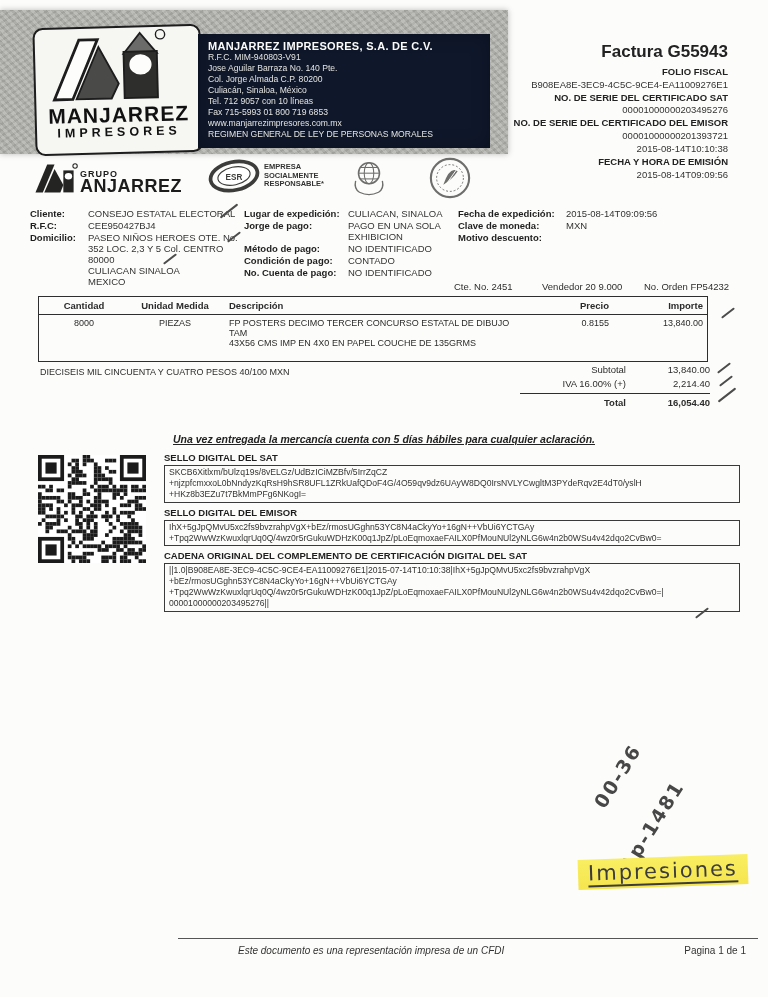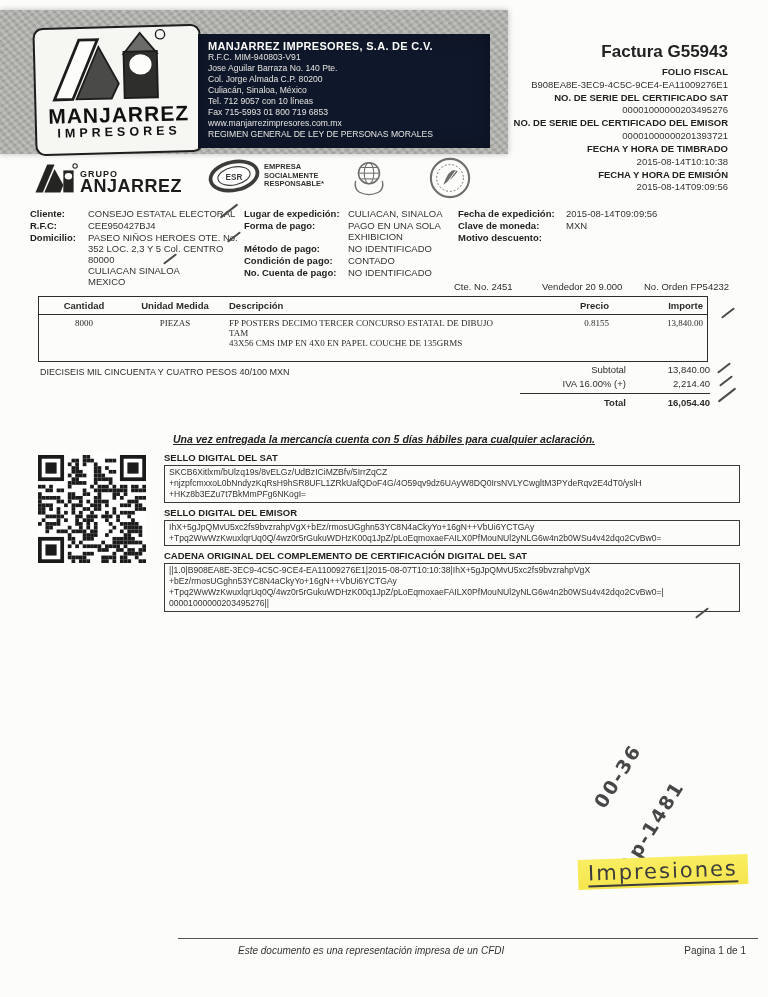--- a/index.html
+++ b/index.html
@@ -58,21 +58,21 @@
   .col2 .lab{width:104px;flex:none;}
   .col3{position:absolute;left:428px;top:0;width:290px;}
   .col3 .row{display:flex;margin-bottom:1px;}
   .col3 .lab{width:108px;flex:none;}
   .col3 .row.gap{}
   .order-row{position:absolute;left:30px;top:281px;width:720px;font-size:9.5px;color:#2d2d2d;}
   .order-row span{position:absolute;white-space:nowrap;}
   
   .items{position:absolute;left:38px;top:296px;width:670px;height:66px;border:1.5px solid #2e2e2e;box-sizing:border-box;background:transparent;}
   .items .head{display:flex;border-bottom:1.5px solid #2e2e2e;font-weight:bold;font-size:9.5px;padding:3px 0;}
-  .items .body{display:flex;font-size:9px;padding:3px 0;font-family:Liberation Serif, serif;}
+  .items .body{display:flex;font-size:9px;padding:3px 0;}
   .c-cant{width:90px;text-align:center;flex:none;}
   .c-uni{width:92px;text-align:center;flex:none;}
   .c-desc{flex:1;text-align:left;padding-left:8px;white-space:pre-line;}
   .c-prec{width:95px;text-align:right;flex:none;padding-right:6px;}
   .c-imp{width:88px;text-align:right;flex:none;padding-right:4px;}
   
   .amount-words{position:absolute;left:40px;top:367px;font-size:9px;color:#2d2d2d;}
   .totals{position:absolute;left:470px;top:363px;width:240px;font-size:9.5px;}
   .totals .trow{display:flex;justify-content:flex-end;line-height:1.45;}
   .totals .tlab{text-align:right;color:#2d2d2d;}
@@ -136,21 +136,20 @@
   </div>
 
   <div class="invoice-meta">
     <div class="title">Factura G55943</div>
     <div class="lab">FOLIO FISCAL</div>
     <div class="val">B908EA8E-3EC9-4C5C-9CE4-EA11009276E1</div>
     <div class="lab">NO. DE SERIE DEL CERTIFICADO SAT</div>
     <div class="val">00001000000203495276</div>
     <div class="lab">NO. DE SERIE DEL CERTIFICADO DEL EMISOR</div>
     <div class="val">00001000000201393721</div>
-    <div class="lab">FECHA Y HORA DE TIMBRADO</div>
     <div class="val">2015-08-14T10:10:38</div>
     <div class="lab">FECHA Y HORA DE EMISIÓN</div>
     <div class="val">2015-08-14T09:09:56</div>
   </div>
 
   <div class="badges">
     <div class="grupo">
       <svg width="44" height="34" viewBox="0 0 60 46">
         <polygon points="2,44 18,6 28,6 12,44" fill="#242422"></polygon>
         <polygon points="14,44 28,12 40,34 36,44" fill="#242422"></polygon>
@@ -211,21 +210,21 @@
 CULIACAN SINALOA
 MEXICO</span>
         </div>
     </div>
     <div class="col2">
       <div class="row">
           <span class="lab">Lugar de expedición:</span>
           <span class="val">CULIACAN, SINALOA</span>
         </div>
       <div class="row">
-          <span class="lab">Forma de pago:</span>
+          <span class="lab">Jorge de pago:</span>
           <span class="val">PAGO EN UNA SOLA EXHIBICION</span>
         </div>
       <div class="row">
           <span class="lab">Método de pago:</span>
           <span class="val">NO IDENTIFICADO</span>
         </div>
       <div class="row">
           <span class="lab">Condición de pago:</span>
           <span class="val">CONTADO</span>
         </div>
@@ -625,21 +624,21 @@
 
   <div class="dig">
     <div class="dlabel" style="margin-top:0;">SELLO DIGITAL DEL SAT</div>
     <div class="dbox">SKCB6Xitlxm/bUlzq19s/8vELGz/UdBzICiMZBfv/5IrrZqCZ
 +njzpfcmxxoL0bNndyzKqRsH9hSR8UFL1ZRkUafQDoF4G/4O59qv9dz6UAyW8DQ0IrsNVLYCwgltM3PYdeRqv2E4dT0/yslH
 +HKz8b3EZu7t7BkMmPFg6NKogI=</div>
     <div class="dlabel">SELLO DIGITAL DEL EMISOR</div>
     <div class="dbox">IhX+5gJpQMvU5xc2fs9bvzrahpVgX+bEz/rmosUGghn53YC8N4aCkyYo+16gN++VbUi6YCTGAy
 +Tpq2WwWzKwuxlqrUq0Q/4wz0r5rGukuWDHzK00q1JpZ/pLoEqmoxaeFAILX0PfMouNUl2yNLG6w4n2b0WSu4v42dqo2CvBw0=</div>
     <div class="dlabel">CADENA ORIGINAL DEL COMPLEMENTO DE CERTIFICACIÓN DIGITAL DEL SAT</div>
-    <div class="dbox">||1.0|B908EA8E-3EC9-4C5C-9CE4-EA11009276E1|2015-08-07T10:10:38|IhX+5gJpQMvU5xc2fs9bvzrahpVgX
+    <div class="dbox">||1.0|B908EA8E-3EC9-4C5C-9CE4-EA11009276E1|2015-07-14T10:10:38|IhX+5gJpQMvU5xc2fs9bvzrahpVgX
 +bEz/rmosUGghn53YC8N4aCkyYo+16gN++VbUi6YCTGAy
 +Tpq2WwWzKwuxlqrUq0Q/4wz0r5rGukuWDHzK00q1JpZ/pLoEqmoxaeFAILX0PfMouNUl2yNLG6w4n2b0WSu4v42dqo2CvBw0=|
 00001000000203495276||</div>
   </div>
 
   <div class="check" style="left:720px;top:312px;"></div>
   <div class="check" style="left:716px;top:367px;"></div>
   <div class="check" style="left:718px;top:380px;"></div>
   <div class="check long" style="left:716px;top:394px;"></div>
   <div class="check long" style="left:218px;top:210px;"></div>

